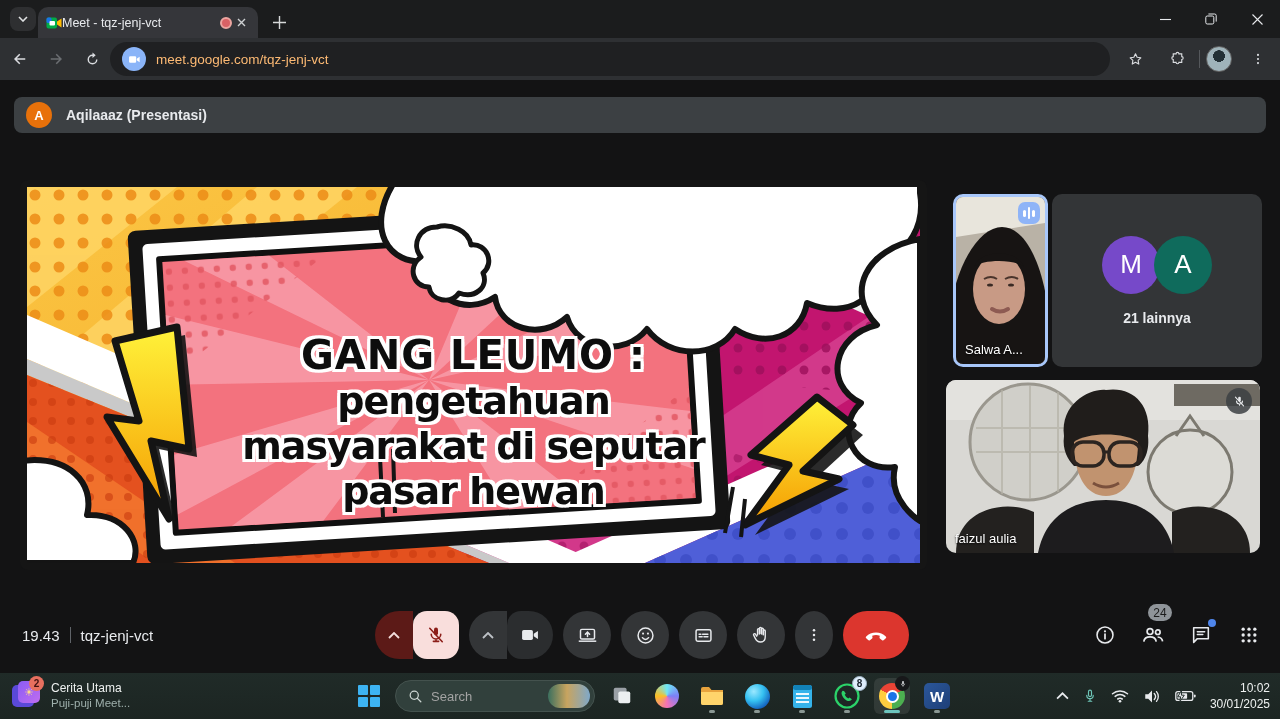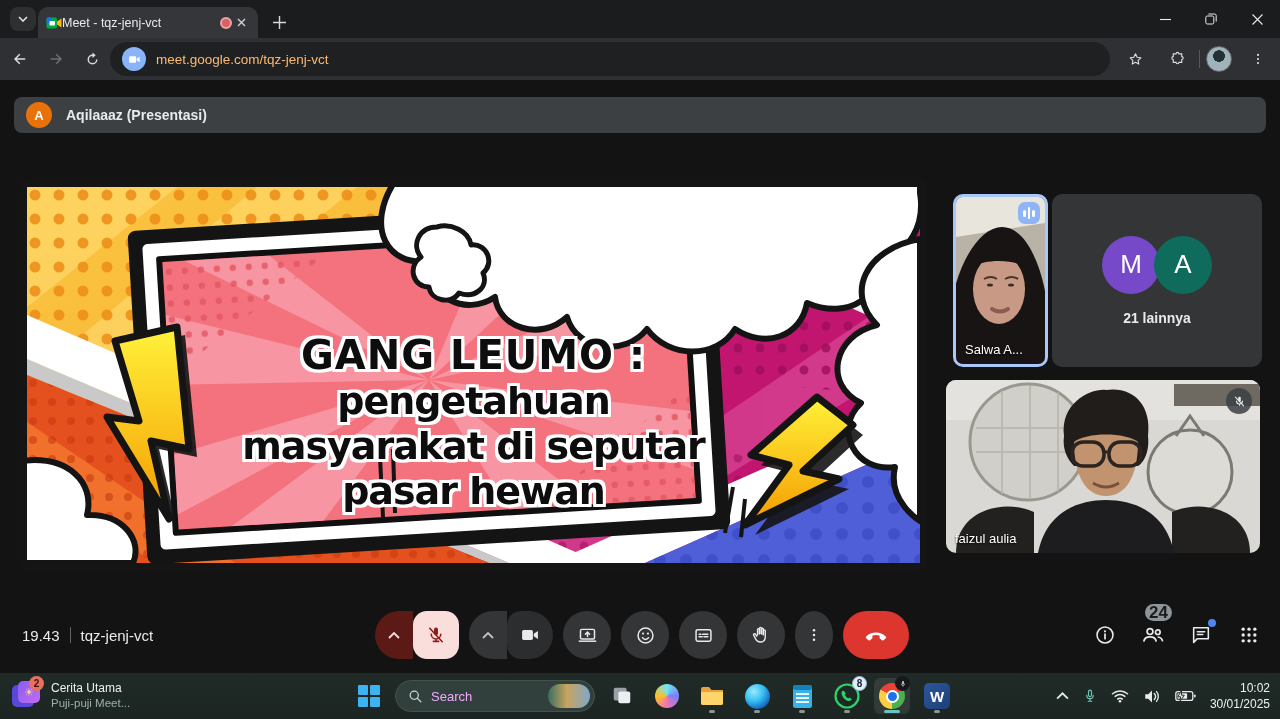--- a/index.html
+++ b/index.html
@@ -88,21 +88,21 @@
   .cam-main { width:46px; height:48px; background:#2b2d2f; border-radius:14px 24px 24px 14px;
     display:flex; align-items:center; justify-content:center; }
   .cbtn { width:48px; height:48px; border-radius:50%; background:#333537;
     display:flex; align-items:center; justify-content:center; }
   .cbtn.narrow { width:38px; }
   .endcall { width:66px; height:48px; border-radius:24px; background:#dc362e;
     display:flex; align-items:center; justify-content:center; }
   #right-cluster { position:absolute; right:18px; display:flex; align-items:center; gap:22px; }
   .rc-btn { position:relative; width:26px; height:26px; display:flex; align-items:center; justify-content:center; }
   .count-badge { position:absolute; right:-6px; top:-18px; min-width:24px; height:17px; border-radius:9px;
-    background:#8f9499; color:#1b1b1b; font-size:17px; font-weight:bold;
+    background:#8f9499; color:#1b1b1b; font-size:12px; font-weight:normal;
     display:flex; align-items:center; justify-content:center; padding:0 4px; }
   .blue-dot { position:absolute; right:-2px; top:-3px; width:8px; height:8px; border-radius:50%; background:#4f86ec; }
 
   
   #taskbar { position:absolute; left:0; top:673px; width:1280px; height:46px;
     background:linear-gradient(180deg,#202b28,#1c2522); display:flex; align-items:center; }
   #widgets { position:absolute; left:12px; display:flex; align-items:center; gap:9px; }
   .widget-icon { position:relative; width:30px; height:30px; }
   .widget-card-b { position:absolute; left:0; top:4px; width:22px; height:22px; border-radius:5px; background:#5a49d8; }
   .widget-card-f { position:absolute; left:6px; top:0; width:22px; height:22px; border-radius:5px;
@@ -111,21 +111,21 @@
   .widget-badge { position:absolute; right:-2px; top:-5px; width:15px; height:15px; border-radius:50%;
     background:#e8705f; color:#401010; font-size:10px; font-weight:bold;
     display:flex; align-items:center; justify-content:center; }
   .widget-text { line-height:1.25; }
   .widget-text .t1 { color:#eef1f0; font-size:12px; }
   .widget-text .t2 { color:#9fb0ac; font-size:11.5px; }
   #tb-center { position:absolute; left:352px; display:flex; align-items:center; gap:9px; }
   .start-btn { width:34px; height:34px; display:flex; align-items:center; justify-content:center; }
   #tb-search { width:200px; height:32px; border-radius:16px; background:#31403c; border:1px solid #44524e;
     display:flex; align-items:center; padding:0 4px 0 12px; gap:8px; }
-  #tb-search .s-label { color:#f0abfc; font-size:13px; flex:1; }
+  #tb-search .s-label { color:#a3a3a3; font-size:13px; flex:1; }
   .s-img { width:42px; height:24px; border-radius:12px;
     background:linear-gradient(90deg,#3b6f5e,#c8a45f 45%,#7fa8c9); }
   .app-ico { position:relative; width:36px; height:36px; border-radius:6px;
     display:flex; align-items:center; justify-content:center; }
   .app-ico.active { background:rgba(255,255,255,.09); }
   .run-dot { position:absolute; bottom:1px; left:50%; transform:translateX(-50%);
     width:6px; height:3px; border-radius:2px; background:#8a9793; }
   .run-bar { position:absolute; bottom:1px; left:50%; transform:translateX(-50%);
     width:16px; height:3px; border-radius:2px; background:#6cc4bd; }
   .wa-badge { position:absolute; right:-2px; top:-2px; width:15px; height:15px; border-radius:50%;

